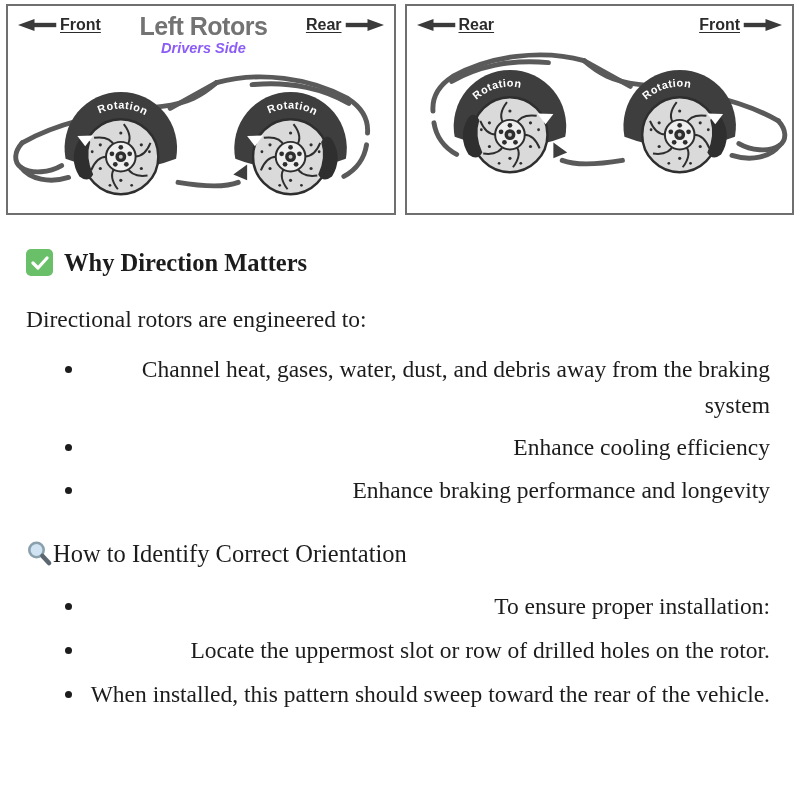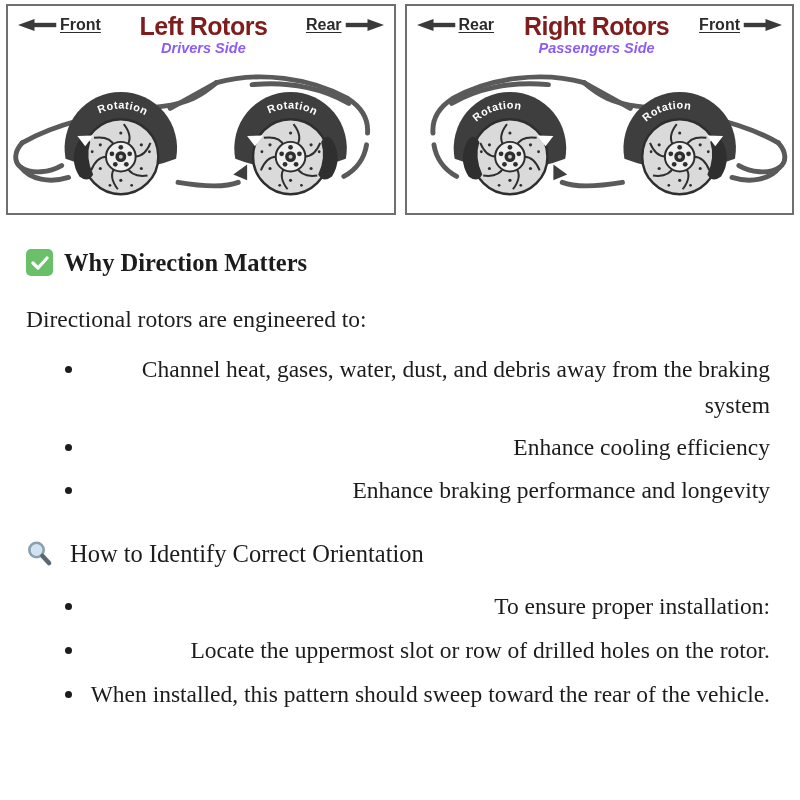--- a/index.html
+++ b/index.html
@@ -6,34 +6,34 @@
   body{width:800px;font-family:"Liberation Serif",serif;color:#1c1c1c;}
 
   
   .panels{display:flex;gap:9px;padding:4px 6px 0 6px;box-sizing:border-box;}
   .panel{flex:1;border:2px solid #6f6f6f;height:211px;box-sizing:border-box;background:#fff;overflow:hidden;}
   .panel-header{display:flex;justify-content:space-between;align-items:flex-start;padding:7px 10px 0 10px;font-family:"Liberation Sans",sans-serif;}
   .dir{display:flex;align-items:center;gap:2px;margin-top:3px;}
   .dir-label{font-weight:bold;font-size:16px;color:#2b2b2b;text-decoration:underline;text-underline-offset:2px;}
   .dir svg{display:block;}
   .title-block{text-align:center;line-height:1.05;}
-  .panel-title{font-size:25px;font-weight:bold;color:#7f1d1d;letter-spacing:-0.5px;}
+  .panel-title{font-size:25px;font-weight:bold;color:#737373;letter-spacing:-0.5px;}
   .panel-sub{font-size:14.5px;font-weight:bold;font-style:italic;color:#8b5cf6;margin-top:2px;}
   svg.car{display:block;width:100%;height:150px;margin-top:2px;}
   .rot{font:bold 11px "Liberation Sans",sans-serif;fill:#ffffff;letter-spacing:0.5px;}
   .rot-arrow{fill:#ffffff;}
   .stroke{fill:none;stroke:#5a5a5a;stroke-width:5;stroke-linecap:round;}
   .arch{fill:#3e3e3e;}
 
   
   .article{padding:8px 30px 20px 26px;font-size:23.5px;line-height:1.52;}
   .intro{margin:10px 0 0 0;}
   .h2row{display:flex;align-items:center;gap:11px;margin-top:21px;}
   .h2row .htext{font-weight:bold;font-size:24.5px;}
-  .h3row{display:flex;align-items:center;gap:17px;margin-top:26px;}
+  .h3row{display:flex;align-items:center;gap:0;margin-top:26px;}
   .h3row .htext{font-weight:normal;font-size:24.5px;}
   .lead{margin:21px 0 0 0;font-family:Liberation Serif, serif;}
   ul{margin:14px 0 0 0;padding:0 0 0 60px;list-style:disc;text-align:right;}
   li{margin:0 0 7px 0;padding-left:2px;}
   ul.second{margin-top:17px;}
   ul.second li{margin-bottom:8px;}
   .check-box{width:27px;height:27px;border-radius:5px;background:var(--check-green,#6abf69);display:inline-flex;align-items:center;justify-content:center;flex:0 0 auto;}
 </style>
 </head>
 <body>
@@ -131,24 +131,20 @@
   </div>
 
   <div class="panel">
     <div class="panel-header">
       <div class="dir">
         <svg width="40" height="16" viewBox="0 0 46 16">
             <polygon points="0,8 19,1 19,15" fill="#3a3a3a"></polygon>
             <rect x="18" y="5.5" width="26" height="5" fill="#3a3a3a"></rect>
           </svg>
         <span class="dir-label">Rear</span>
-      </div>
-      <div class="title-block">
-        <div class="panel-title">Right Rotors</div>
-        <div class="panel-sub">Passengers Side</div>
       </div>
       <div class="dir">
         <span class="dir-label">Front</span>
         <svg width="40" height="16" viewBox="0 0 46 16">
             <polygon points="46,8 27,1 27,15" fill="#3a3a3a"></polygon>
             <rect x="2" y="5.5" width="26" height="5" fill="#3a3a3a"></rect>
           </svg>
       </div>
     </div>
 

